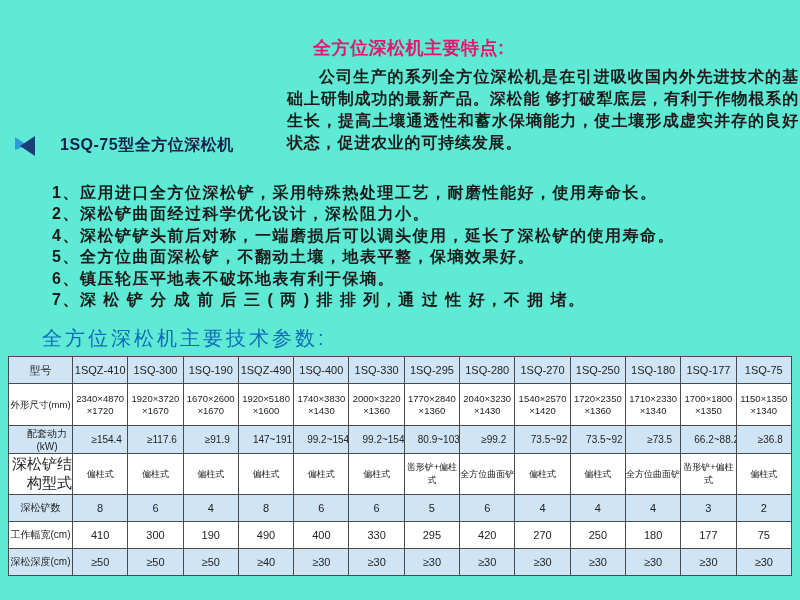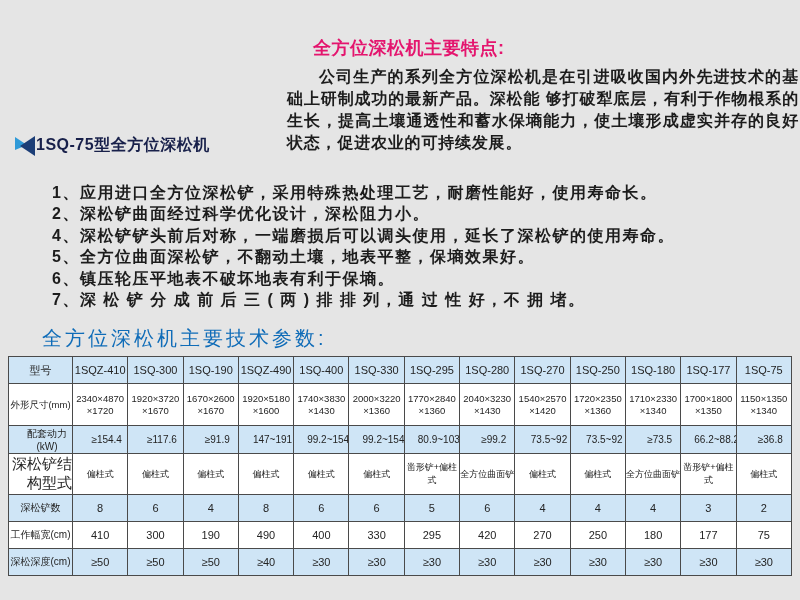--- a/index.html
+++ b/index.html
@@ -1,30 +1,30 @@
 <!DOCTYPE html>
 <html><head>
 <meta charset="utf-8">
 <style>
   html,body{margin:0;padding:0;background:#ffffff;}
   #page{
-    position:relative;width:800px;height:600px;background:#e5e5e5;overflow:hidden;
+    position:relative;width:800px;height:600px;background:#5eead4;overflow:hidden;
     font-family:"Liberation Sans","DejaVu Sans",sans-serif;color:#1a1a1a;
   }
   .features-title{
     position:absolute;left:313px;top:36px;
     font-size:18px;font-weight:bold;color:#e4156e;letter-spacing:0.5px;white-space:nowrap;
   }
   .intro{
     position:absolute;left:283px;top:62px;width:512px;
     font-size:16px;line-height:22px;font-weight:bold;color:#1c1c1c;
     text-align:justify;text-indent:2em;letter-spacing:0.8px;margin:4px;
   }
   .product-title-row{
-    position:absolute;left:14px;top:135px;display:flex;align-items:center;gap:0;
+    position:absolute;left:14px;top:135px;display:flex;align-items:center;gap:24px;
   }
   .product-title{
     font-size:16px;font-weight:bold;color:#18204a;letter-spacing:0.5px;white-space:nowrap;
   }
   .features-list{
     position:absolute;left:40px;top:170px;width:754px;margin:12px;padding:0;list-style:none;
     font-size:16px;font-weight:bold;color:#1c1c1c;letter-spacing:1.5px;
   }
   .features-list li{line-height:21.4px;white-space:nowrap;}
   .specs-title{

